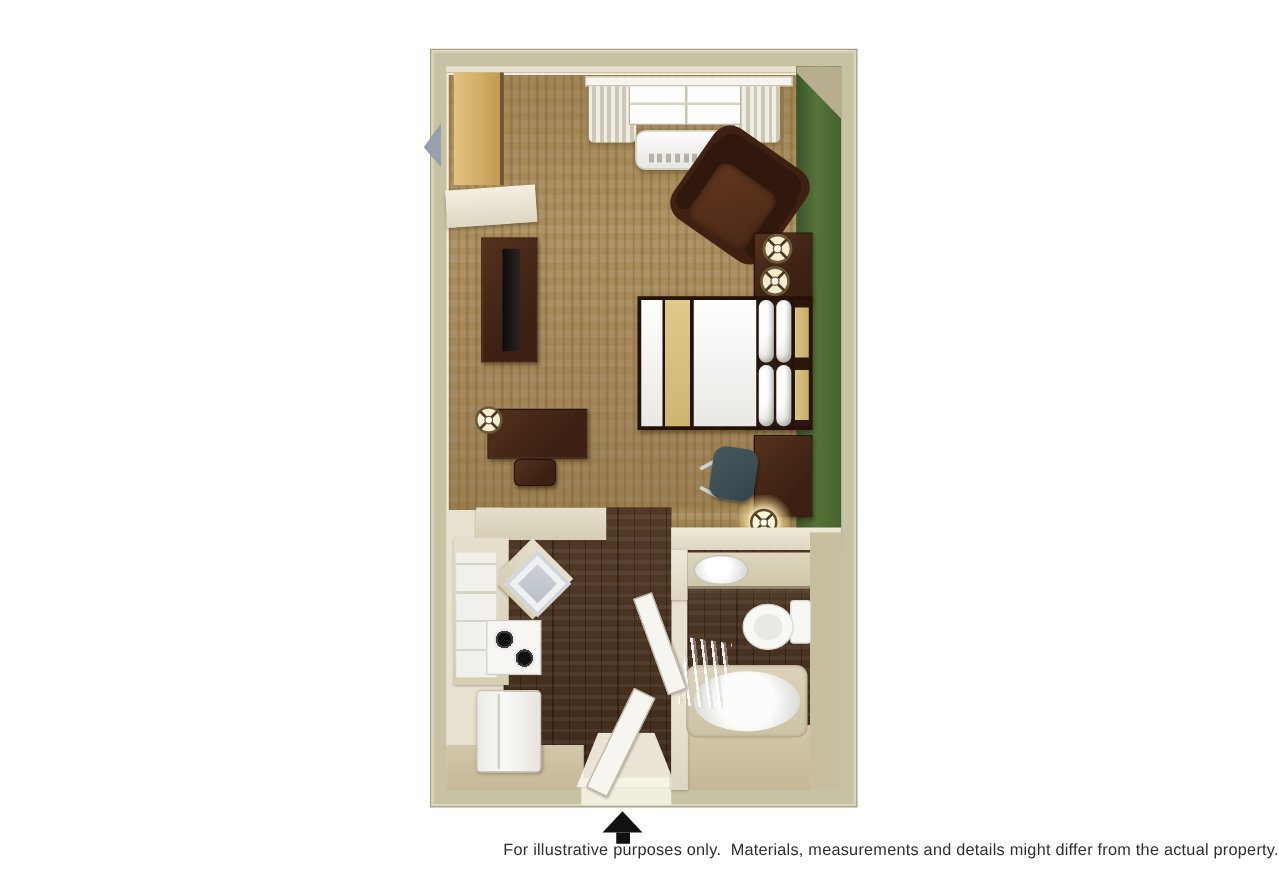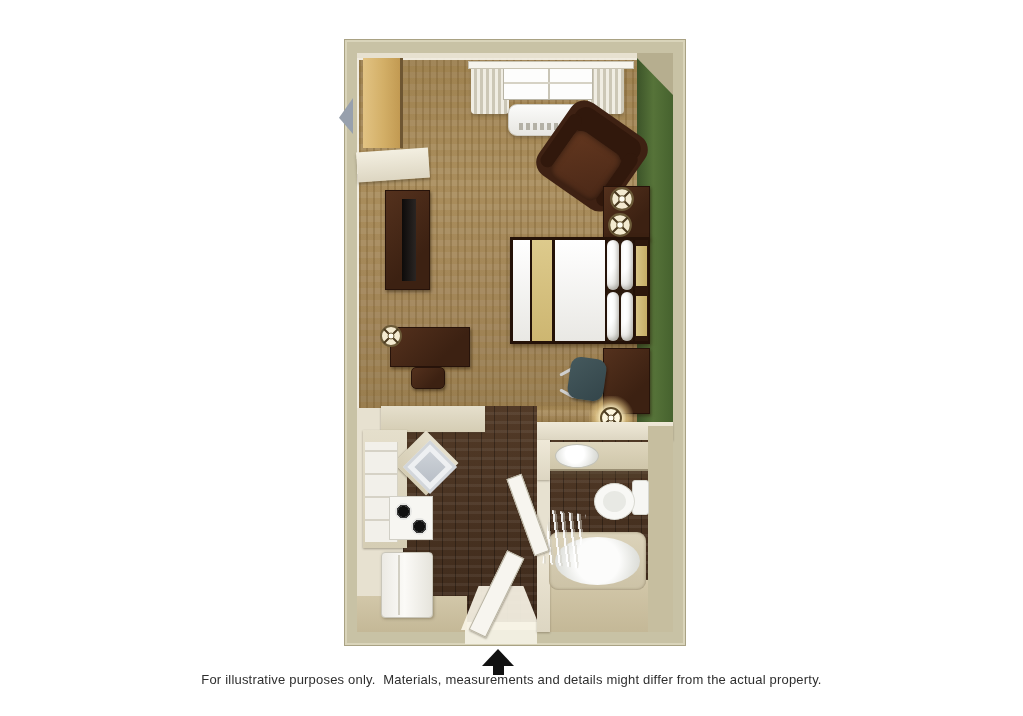--- a/index.html
+++ b/index.html
@@ -104,21 +104,21 @@
     background:radial-gradient(circle,#fcfcfb 45%,#e6e7e3 72%,#d3d4ce);}
   .shcurtain{transform:rotate(8deg);
     background:repeating-linear-gradient(75deg,rgba(255,255,255,.9) 0 2px,rgba(208,206,196,.45) 2px 4px,transparent 4px 8px);}
   .doorleaf{background:#f7f5ef;border:1px solid #b9b4a2;box-shadow:1px 1px 2px rgba(60,50,30,.4);}
   .lightspill{background:rgba(248,244,230,.92);clip-path:polygon(22% 0,78% 0,100% 100%,0 100%);}
   .wallgap{background:#f1eee0;}
   
   .arrow-head{width:0;height:0;border-left:16px solid transparent;border-right:16px solid transparent;border-bottom:17px solid #111;}
   .arrow-stem{width:11px;height:9px;background:#111;margin:0 auto;}
   .caption{
-    left:0;right:0;top:672px;text-align:center;
+    left:0;right:0;top:672px;text-align:right;
     font-size:13px;color:#2e2e2e;letter-spacing:.2px;white-space:pre-wrap;
   }
 </style>
 </head>
 <body>
 
 <div class="plan">
   <div class="abs notch"></div>
   <div class="abs interior"></div>
 

